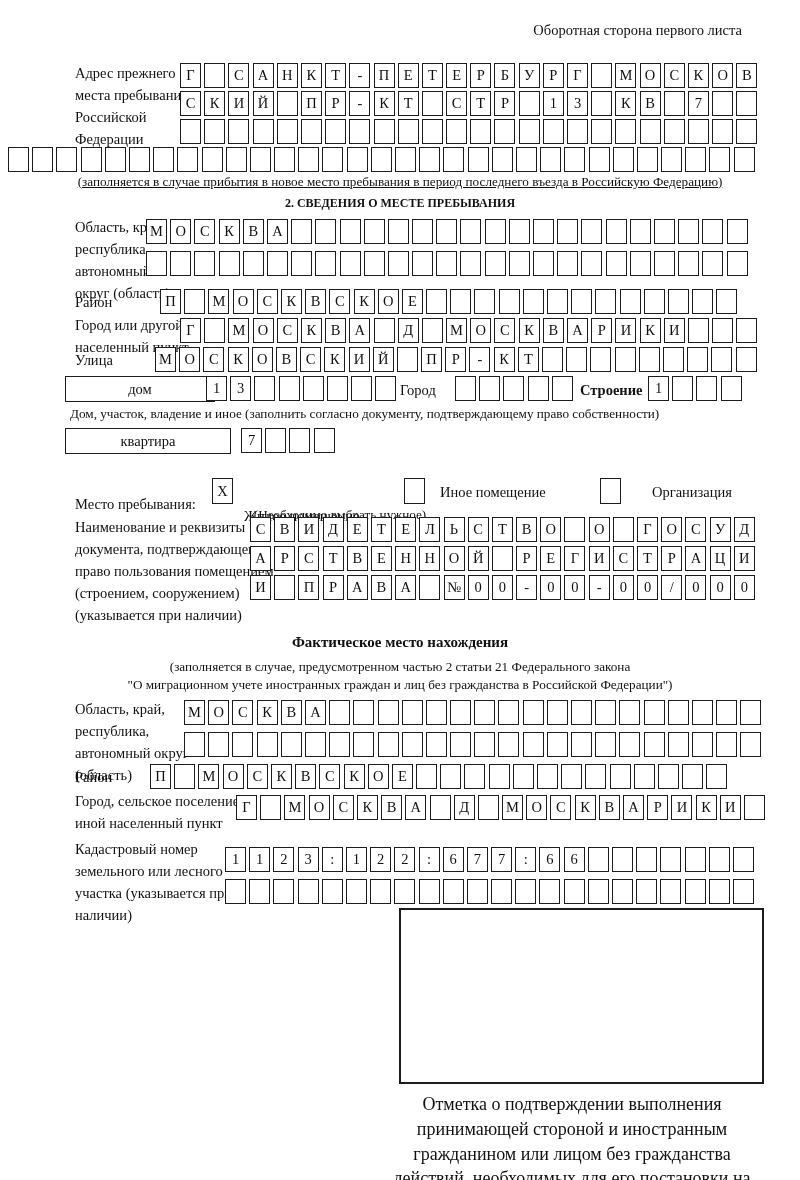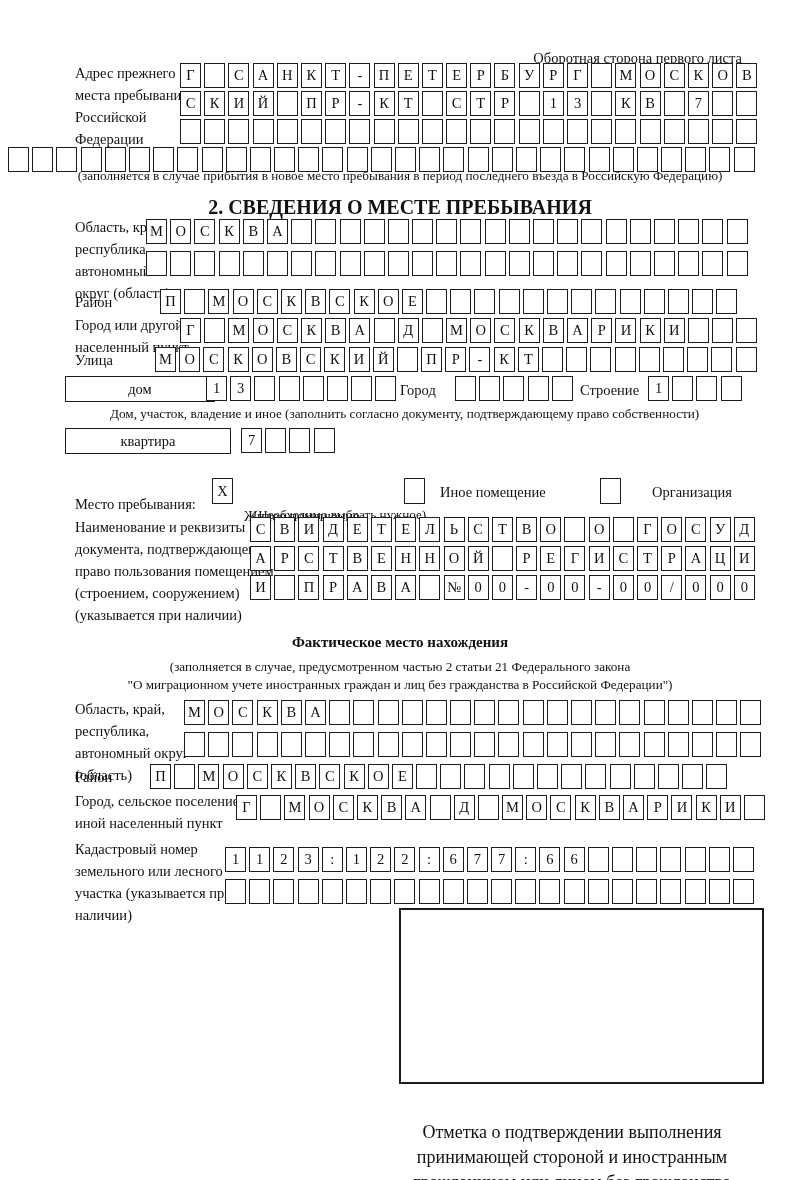--- a/index.html
+++ b/index.html
@@ -1,24 +1,24 @@
 <!DOCTYPE html>
 <html><head>
 <meta charset="utf-8">
 <style>
   html,body{margin:0;padding:0;background:#ffffff;}
   .page{
     position:relative;width:800px;height:1180px;background:#ffffff;
     font-family:"Liberation Serif","DejaVu Serif",serif;color:#111;overflow:hidden;
   }
-  .abs{position:absolute;margin-top:28px;}
+  .abs{position:absolute;}
   .lbl{position:absolute;font-size:14.5px;line-height:1.52;}
   .note{position:absolute;font-size:13.2px;}
   .center{left:0;right:0;text-align:center;}
-  .h{position:absolute;font-weight:bold;font-size:20px;}
+  .h{position:absolute;font-weight:bold;font-size:12px;}
   .boxrow{position:absolute;display:flex;gap:3.2px;}
   .cell{
     flex:none;width:21px;height:25px;border:1.5px solid #1c1c1c;box-sizing:border-box;
     display:flex;align-items:center;justify-content:center;font-size:14.5px;background:#fff;
   }
   .tbox{
     position:absolute;height:26px;border:1.5px solid #1c1c1c;box-sizing:border-box;
     display:flex;align-items:center;justify-content:center;font-size:14.5px;background:#fff;
   }
   .cbox{
@@ -139,21 +139,21 @@
       <span class="cell"></span>
       <span class="cell"></span>
       <span class="cell"></span>
       <span class="cell"></span>
       <span class="cell"></span>
       <span class="cell"></span>
       <span class="cell"></span>
       <span class="cell"></span>
       <span class="cell"></span>
     </div>
-  <div class="note center" style="top:168px;">(заполняется в случае прибытия в новое место пребывания в период последнего въезда в Российскую Федерацию)</div>
+  <div class="note center" style="top:174px;text-decoration:underline;">(заполняется в случае прибытия в новое место пребывания в период последнего въезда в Российскую Федерацию)</div>
 
   <div class="h center" style="top:196px;">2. СВЕДЕНИЯ О МЕСТЕ ПРЕБЫВАНИЯ</div>
 
   <div class="lbl" style="left:75px;top:216px;width:112px;">Область, край, республика, автономный округ (область)</div>
   <div class="boxrow" style="left:146px;top:219px;">
       <span class="cell">М</span>
       <span class="cell">О</span>
       <span class="cell">С</span>
       <span class="cell">К</span>
       <span class="cell">В</span>
@@ -303,28 +303,28 @@
       <span class="cell"></span>
     </div>
   <div class="lbl" style="left:400px;top:379px;">Город</div>
   <div class="boxrow" style="left:455px;top:376px;">
       <span class="cell"></span>
       <span class="cell"></span>
       <span class="cell"></span>
       <span class="cell"></span>
       <span class="cell"></span>
     </div>
-  <div class="lbl" style="left:580px;top:379px;">Строение</div>
+  <div class="lbl" style="left:580px;top:379px;font-weight:bold;">Строение</div>
   <div class="boxrow" style="left:648px;top:376px;">
       <span class="cell">1</span>
       <span class="cell"></span>
       <span class="cell"></span>
       <span class="cell"></span>
     </div>
-  <div class="note" style="left:70px;top:406px;margin-left:40px;">Дом, участок, владение и иное (заполнить согласно документу, подтверждающему право собственности)</div>
+  <div class="note" style="left:70px;top:406px;">Дом, участок, владение и иное (заполнить согласно документу, подтверждающему право собственности)</div>
 
   <div class="tbox" style="left:65px;top:428px;width:166px;">квартира</div>
   <div class="boxrow" style="left:241px;top:428px;">
       <span class="cell">7</span>
       <span class="cell"></span>
       <span class="cell"></span>
       <span class="cell"></span>
     </div>
 
   <div class="lbl" style="left:75px;top:493px;">Место пребывания:</div>

